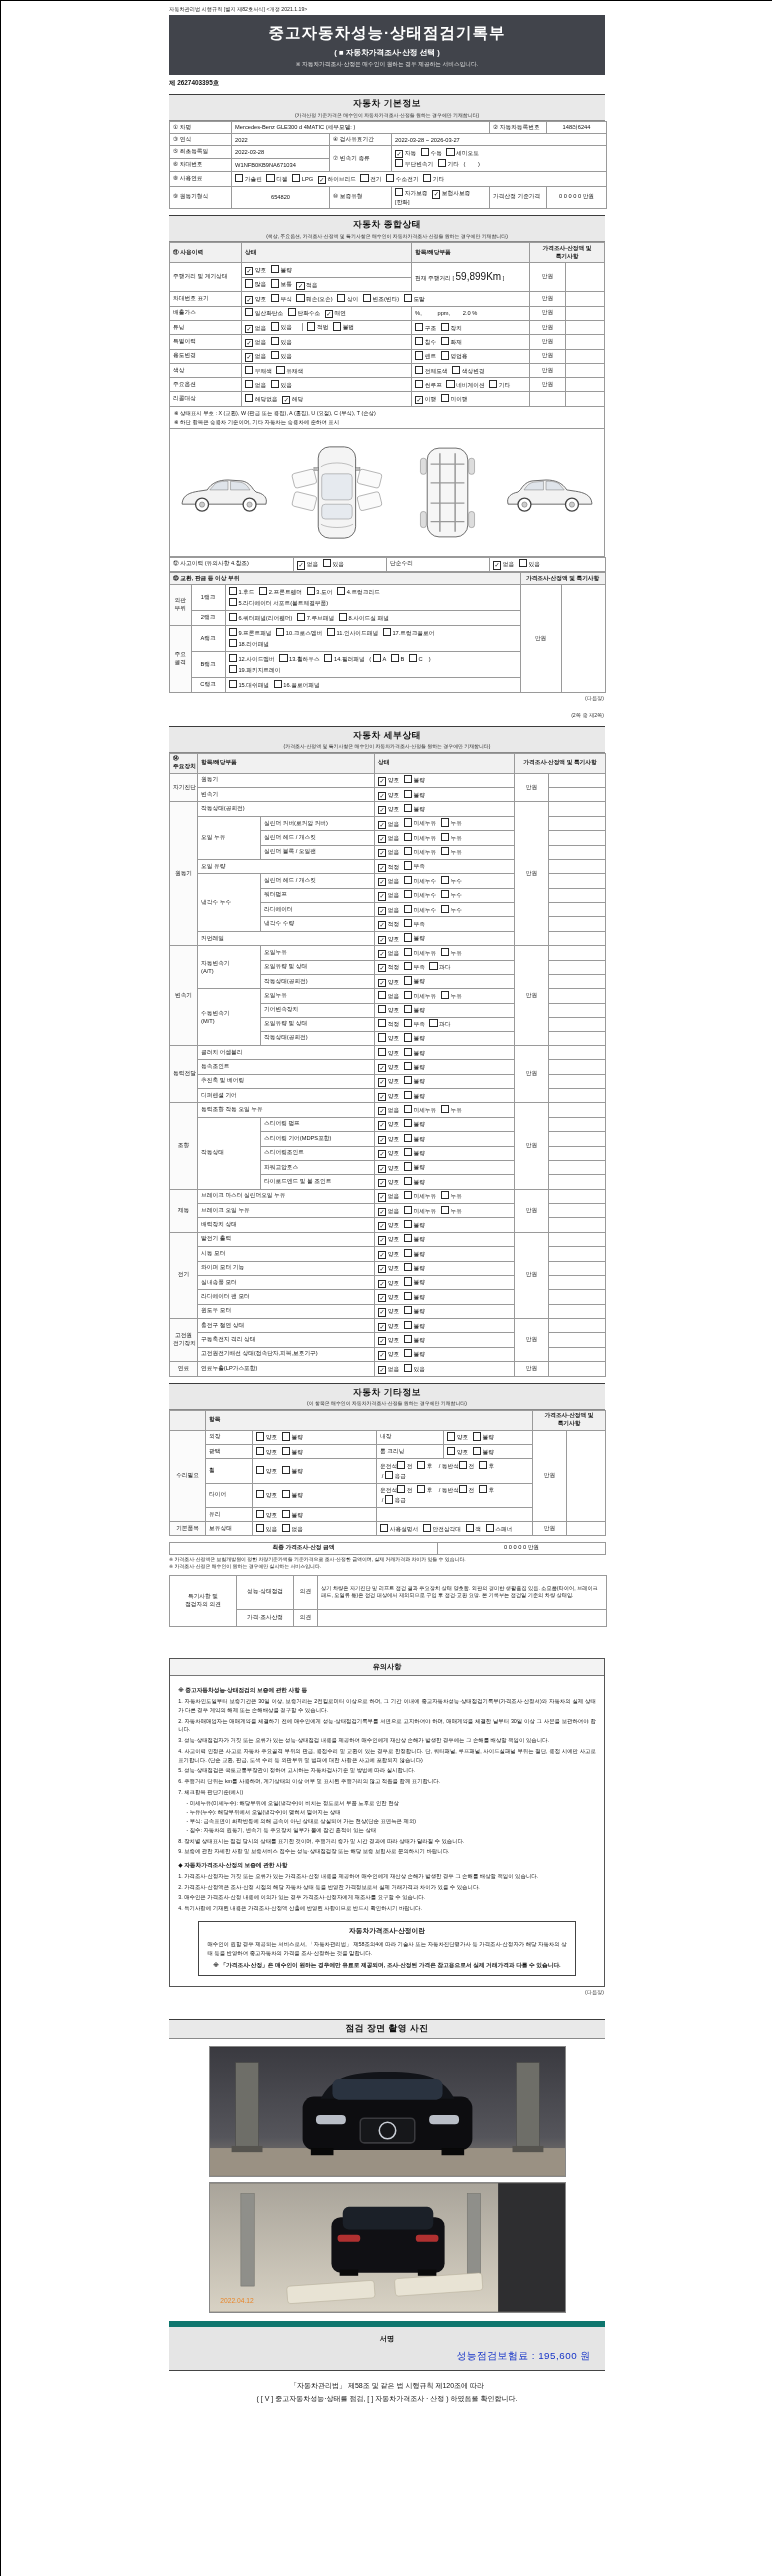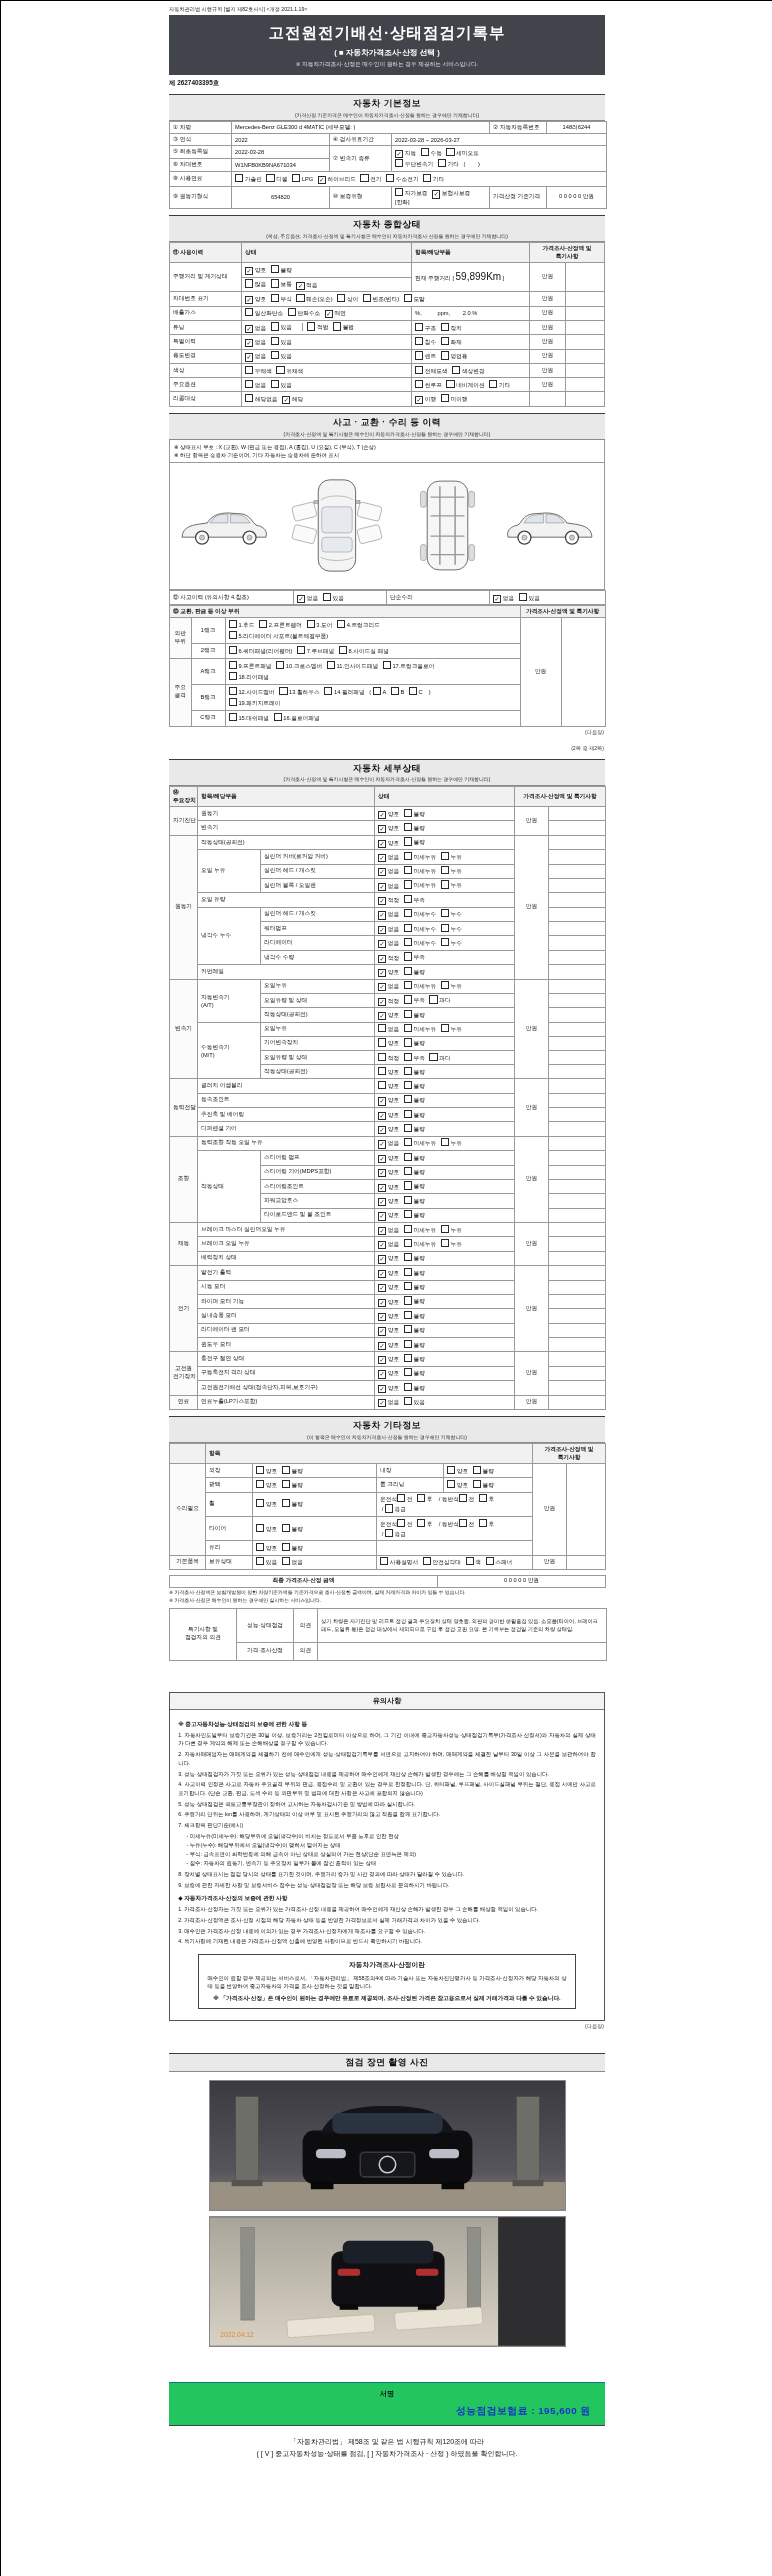--- a/index.html
+++ b/index.html
@@ -37,37 +37,37 @@
   .notice-title{text-align:center;font-weight:bold;font-size:7.2px;padding:3.1px;border-bottom:0.5px solid #777;background:#f3f3f3;}
   .notice-body{padding:5.2px 8.2px 6.2px;font-size:5.4px;line-height:1.6;}
   .n-sec{font-weight:bold;margin:4.6px 0 2.1px;font-size:5.7px;}
   .n-item{margin:2.1px 0;text-align:justify;}
   .n-sub{margin:0.5px 0 0.5px 8.2px;}
   .info-box{border:0.8px solid #444;width:86%;margin:8.2px auto 4.1px;padding:4.6px 8.2px 5.2px;}
   .info-title{text-align:center;font-weight:bold;font-size:6.7px;margin-bottom:3.1px;}
   .info-body{font-size:5.4px;line-height:1.55;text-align:justify;}
   .info-bold{font-size:5.7px;font-weight:bold;margin-top:3.6px;text-align:center;}
   .photo{width:355px;height:129px;margin:6.2px auto 0;display:block;border:0.5px solid #888;background:#222;}
-  .sig-band{background:#22c55e;border-top:1px solid #0f766e;border-bottom:1px solid #444;margin-top:35px;padding:6.2px 14.4px 7.2px;}
+  .sig-band{background:#e5e5e5;border-top:6px solid #0f766e;border-bottom:1px solid #444;margin-top:8px;padding:6.2px 14.4px 7.2px;}
   .sig-label{text-align:center;font-size:7.2px;font-weight:bold;}
-  .fee{text-align:right;color:#1634c8;font-size:9.8px;font-weight:bold;margin-top:6.2px;letter-spacing:0.5px;}
+  .fee{text-align:right;color:#1634c8;font-size:9.8px;font-weight:normal;margin-top:6.2px;letter-spacing:0.5px;}
   .footer{text-align:center;font-size:7px;margin-top:9.3px;line-height:1.8;}
   .grp{text-align:center;background:#fbfbfb;white-space:pre-line;}
   .svgbox{flex:0 0 auto;}
 </style>
 </head>
 <body>
 
 <div class="sheet">
 <div class="doc">
 
   <div class="rule-note">자동차관리법 시행규칙 [별지 제82호서식] &lt;개정 2021.1.19&gt;</div>
 
   <div class="band-dark">
-    <div class="t1">고전원전기배선·상태점검기록부</div>
+    <div class="t1">중고자동차성능·상태점검기록부</div>
     <div class="t2">( ■ 자동차가격조사·산정 선택 )</div>
     <div class="t3">※ 자동차가격조사·산정은 매수인이 원하는 경우 제공하는 서비스입니다.</div>
   </div>
 
   <div class="doc-no">제 2627403395호</div>
 
   <div class="sec-title">
     <div class="st1">자동차 기본정보</div>
     <div class="st2">(가격산정 기준가격은 매수인이 자동차가격조사·산정을 원하는 경우에만 기재합니다)</div>
   </div>
@@ -200,24 +200,20 @@
           <tr>
             <td>리콜대상</td>
             <td><span class="cbw"><span class="cb"></span><span class="cbl">해당없음</span></span><span class="cbw"><span class="cb on"></span><span class="cbl">해당</span></span></td>
             <td><span class="cbw"><span class="cb on"></span><span class="cbl">이행</span></span><span class="cbw"><span class="cb"></span><span class="cbl">미이행</span></span></td>
             <td class="price"></td>
             <td></td>
           </tr>
         </tbody>
   </table>
 
-  <div class="sec-title">
-    <div class="st1">사고 · 교환 · 수리 등 이력</div>
-    <div class="st2">(가격조사·산정액 및 특기사항은 매수인이 자동차가격조사·산정을 원하는 경우에만 기재합니다)</div>
-  </div>
   <div class="legend">
     <div>※ 상태표시 부호 : X (교환), W (판금 또는 용접), A (흠집), U (요철), C (부식), T (손상)</div>
     <div>※ 하단 항목은 승용차 기준이며, 기타 자동차는 승용차에 준하여 표시</div>
   </div>
 
   <div class="diagrams">
     <svg class="svgbox" width="95" height="57" viewBox="0 0 220 120">
       <path d="M12,84 C14,66 30,60 50,57 L70,54 C80,38 96,31 118,31 L148,33 C161,34 170,42 177,53 L183,59 C199,62 207,70 207,80 L206,87 L12,87 Z" fill="#f2f2f2" stroke="#555" stroke-width="2"></path>
       <path d="M76,54 L88,40 C93,36 102,34 112,34 L118,34 L118,54 Z" fill="#dfe4ea" stroke="#666"></path>
       <path d="M124,34 L146,36 C155,37 162,43 167,51 L169,54 L124,54 Z" fill="#dfe4ea" stroke="#666"></path>

